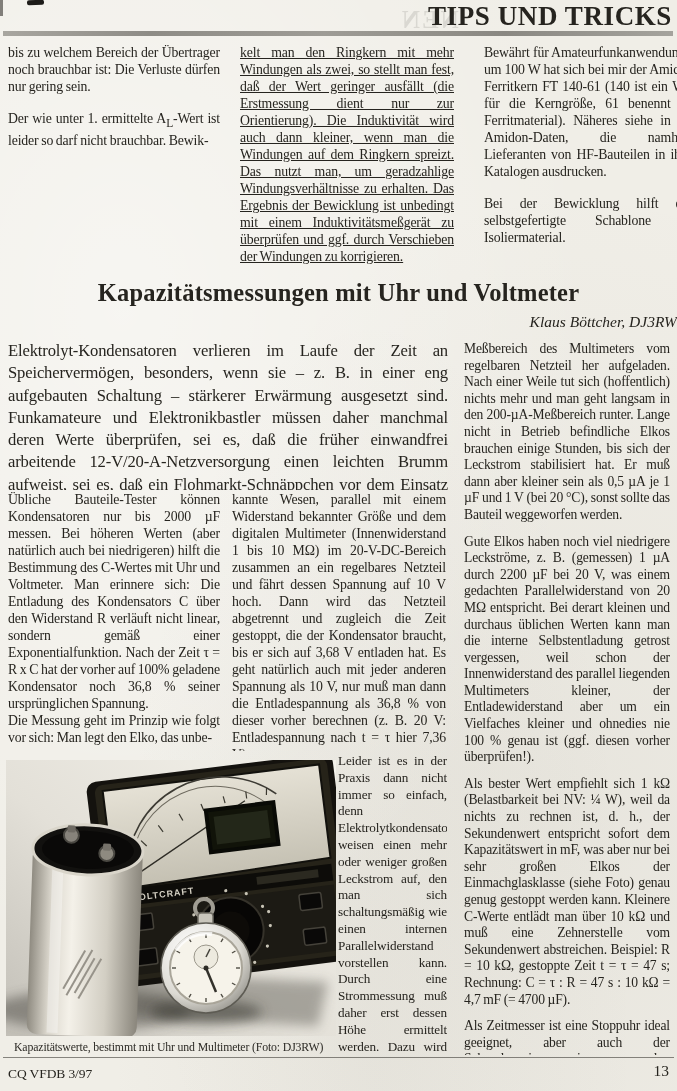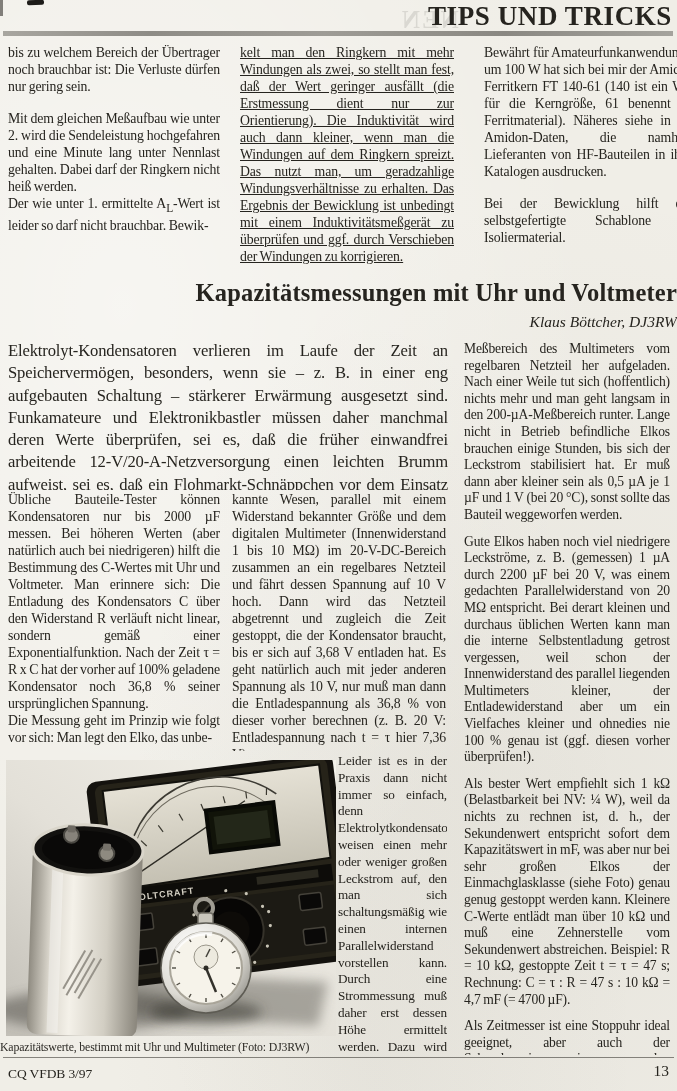--- a/index.html
+++ b/index.html
@@ -21,51 +21,50 @@
   .mark-a{position:absolute;left:27px;top:0;width:17px;height:5px;background:#1d1c19;border-radius:2px;transform:rotate(-2deg);}
   .mark-b{position:absolute;left:0;top:0;width:3px;height:16px;background:rgba(35,33,30,0.55);}
   
   .body-col{position:absolute;font-size:13.8px;line-height:17px;letter-spacing:-0.15px;word-spacing:-0.6px;text-align:justify;overflow:hidden;}
   .body-col p{margin:0;}
   p.gap{margin-bottom:15px;}
   #col1-top{left:8px;top:44px;width:212px;height:240px;}
   #col2-top{left:240px;top:44px;width:214px;height:240px;text-decoration:underline;}
   #col3-top{left:484px;top:44px;width:214px;height:240px;}
   
-  #headline{position:absolute;top:279px;left:0;width:677px;text-align:right;font-size:24.5px;font-weight:bold;letter-spacing:0.2px;}
+  #headline{position:absolute;top:279px;left:0;width:677px;text-align:center;font-size:24.5px;font-weight:bold;letter-spacing:0.2px;}
   #byline{position:absolute;top:313px;left:0;width:677px;text-align:right;font-style:italic;font-size:15.5px;}
   #lead{position:absolute;left:8px;top:340px;width:440px;height:150px;font-size:16.6px;line-height:22.3px;letter-spacing:-0.15px;word-spacing:-0.3px;text-align:justify;overflow:hidden;}
   #col1-mid{left:8px;top:491px;width:212px;height:264px;}
   #col2-mid{left:232px;top:491px;width:214px;height:260px;}
   #col3-body{left:456px;top:341px;width:214px;height:714px;font-size:13.6px;line-height:16.6px;}
   #col3-body p{margin-bottom:10px;margin-left:8px;}
   #narrow-col{left:338px;top:753px;width:109px;height:305px;font-size:13.2px;line-height:16.8px;}
   
   #photo{position:absolute;left:6px;top:760px;width:330px;height:276px;}
-  #caption{position:absolute;left:0;top:1040px;font-size:11.8px;letter-spacing:-0.15px;white-space:nowrap;color:#2c2a25;font-family:Liberation Serif, serif;}
+  #caption{position:absolute;left:14px;top:1040px;font-size:11.8px;letter-spacing:-0.15px;white-space:nowrap;color:#2c2a25;font-family:Liberation Serif, serif;}
   
   #footer-rule{position:absolute;left:3px;right:3px;top:1057px;height:1px;background:rgba(45,43,39,0.55);}
   #footer-journal{position:absolute;left:8px;top:1066px;font-size:13.5px;letter-spacing:-0.1px;}
   #footer-page{position:absolute;right:8px;top:1062px;font-size:15.5px;}
 </style>
 </head>
 <body>
 
 <div id="page">
 
   <div class="mark-a"></div>
   <div class="mark-b"></div>
 
   <div id="ghost-nen">NEN</div>
   <div id="section-title">TIPS UND TRICKS</div>
   <div id="header-rule"></div>
 
   <div id="col1-top" class="body-col">
     <p class="gap">bis zu welchem Bereich der Übertrager noch brauchbar ist: Die Verluste dürfen nur gering sein.</p>
-    <p>Mit dem gleichen Meßaufbau wie unter 2. wird die Sendeleistung hochgefahren und eine Minute lang unter Nennlast gehalten. Dabei darf der Ringkern nicht heiß werden.</p>
     <p><span>Der wie unter 1. ermittelte A</span><sub>L</sub><span>-Wert ist leider so darf nicht brauchbar. Bewik-</span></p>
   </div>
   <div id="col2-top" class="body-col">
     <p>kelt man den Ringkern mit mehr Windungen als zwei, so stellt man fest, daß der Wert geringer ausfällt (die Erstmessung dient nur zur Orientierung). Die Induktivität wird auch dann kleiner, wenn man die Windungen auf dem Ringkern spreizt. Das nutzt man, um geradzahlige Windungsverhältnisse zu erhalten. Das Ergebnis der Bewicklung ist unbedingt mit einem Induktivitätsmeßgerät zu überprüfen und ggf. durch Verschieben der Windungen zu korrigieren.</p>
   </div>
   <div id="col3-top" class="body-col">
     <p class="gap">Bewährt für Amateurfunkanwendungen um 100 W hat sich bei mir der Amidon-Ferritkern FT 140-61 (140 ist ein Wert für die Kerngröße, 61 benennt das Ferritmaterial). Näheres siehe in den Amidon-Daten, die namhafte Lieferanten von HF-Bauteilen in ihren Katalogen ausdrucken.</p>
     <p>Bei der Bewicklung hilft eine selbstgefertigte Schablone aus Isoliermaterial.</p>
   </div>
 

